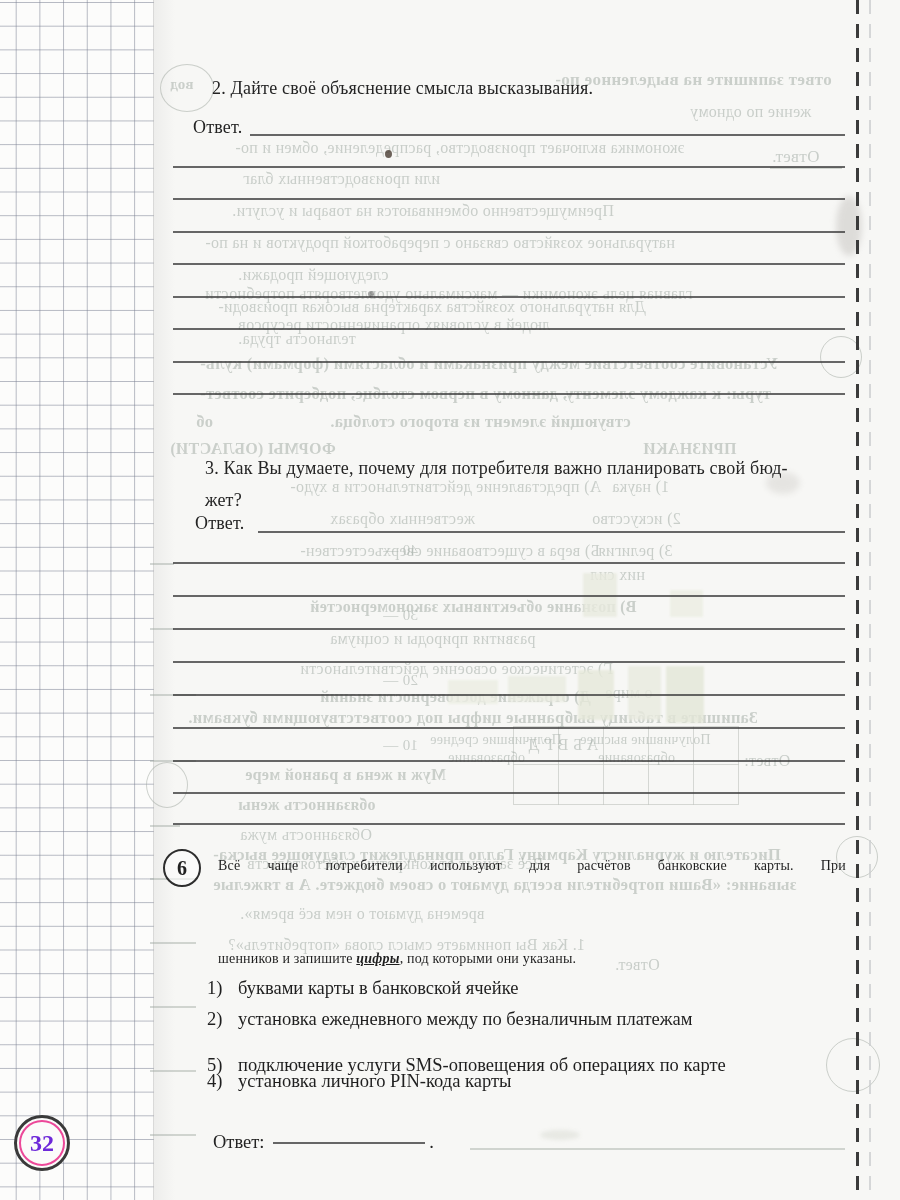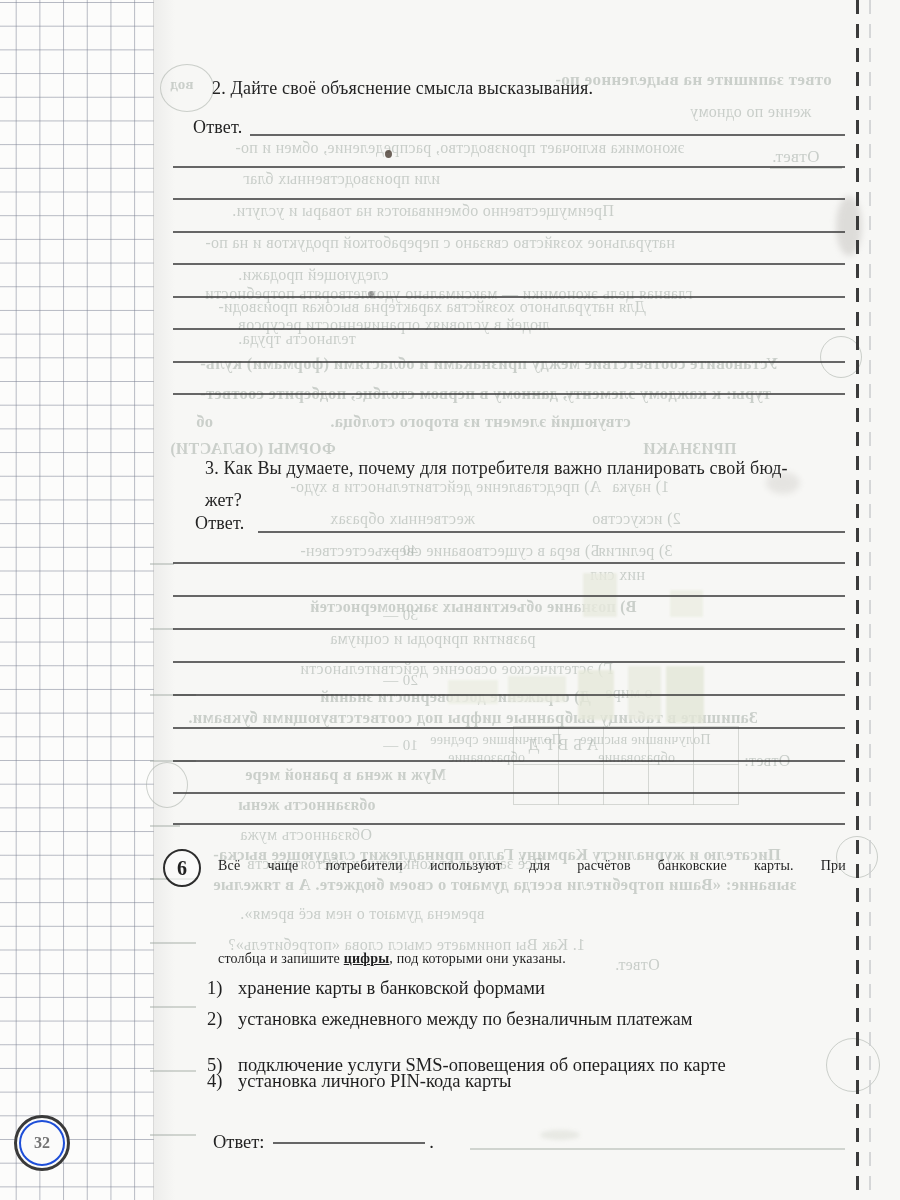--- a/index.html
+++ b/index.html
@@ -24,38 +24,38 @@
     position:absolute;left:153px;top:0;width:22px;height:1200px;
     background:linear-gradient(to right, rgba(190,190,190,.18), rgba(190,190,190,0));
   }
   
   .pnum{
     position:absolute;left:14px;top:1115px;width:56px;height:56px;
     border:3px solid #3a3a3a;border-radius:50%;background:#fbfbfa;
     box-sizing:border-box;
   }
   .pnum-inner{
-    position:absolute;inset:2px;border:2px solid #1d4ed8;border-radius:50%;
+    position:absolute;inset:2px;border:2px solid #ec4899;border-radius:50%;
     display:flex;align-items:center;justify-content:center;
-    font-size:16px;font-weight:700;color:#737373;
+    font-size:24px;font-weight:700;color:#6d28d9;
   }
   
   .cut-dark{
     position:absolute;left:856px;top:0;width:3px;height:1200px;
     background:repeating-linear-gradient(180deg,#3b3b3b 0 14px,transparent 14px 24px);
   }
   .cut-light{
     position:absolute;left:869px;top:0;width:2px;height:1200px;opacity:.75;
     background:repeating-linear-gradient(180deg,#caccce 0 14px,transparent 14px 24px);
   }
   
   .t{position:absolute;white-space:nowrap;font-size:18px;color:#242424;letter-spacing:.2px;}
   .para-line{position:absolute;left:218px;width:628px;font-size:14px;color:#1f1f1f;letter-spacing:.2px;}
   .j{text-align:justify;text-align-last:justify;}
-  .em{font-weight:700;text-decoration:underline;}
+  .em{font-weight:700;text-decoration:underline;font-style:italic;}
   .qnum-circle{
     position:absolute;left:163px;top:849px;width:38px;height:38px;
     border:2.5px solid #2d2d2d;border-radius:50%;box-sizing:border-box;
     display:flex;align-items:center;justify-content:center;
     font-size:20px;font-weight:700;color:#222;background:rgba(252,252,251,.6);
   }
   .li{position:absolute;left:207px;white-space:nowrap;font-size:18.5px;color:#1f1f1f;}
   .li .n{display:inline-block;width:31px;}
   
   .rule{position:absolute;height:2px;background:rgba(62,62,62,.78);}
@@ -202,23 +202,23 @@
   <div class="rule" style="left:173px;top:694px;width:672px;"></div>
   <div class="rule" style="left:173px;top:727px;width:672px;"></div>
   <div class="rule" style="left:173px;top:760px;width:672px;"></div>
   <div class="rule" style="left:173px;top:792px;width:672px;"></div>
   <div class="rule" style="left:173px;top:823px;width:672px;"></div>
 
   <div class="qnum-circle">
     <span>6</span>
   </div>
   <div class="para-line j" style="top:858px;">Всё чаще потребители используют для расчётов банковские карты. При</div>
-  <div class="para-line" style="top:951px;"><span>столбца и запишите </span><span class="em">цифры</span><span>, под которыми они указаны.</span></div>
-
-  <div class="li" style="top:978px;"><span class="n">1)</span><span>хранение карты в банковской формами</span></div>
+  <div class="para-line" style="top:951px;"><span>шенников и запишите </span><span class="em">цифры</span><span>, под которыми они указаны.</span></div>
+
+  <div class="li" style="top:978px;"><span class="n">1)</span><span>буквами карты в банковской ячейке</span></div>
   <div class="li" style="top:1009px;"><span class="n">2)</span><span>установка ежедневного между по безналичным платежам</span></div>
   <div class="li" style="top:1071px;"><span class="n">4)</span><span>установка личного PIN-кода карты</span></div>
   <div class="li" style="top:1055px;"><span class="n">5)</span><span>подключение услуги SMS-оповещения об операциях по карте</span></div>
 
   <div class="ans-row">
     <span>Ответ:</span><span class="u"></span>
     <span>.</span>
   </div>
 
 </div>

